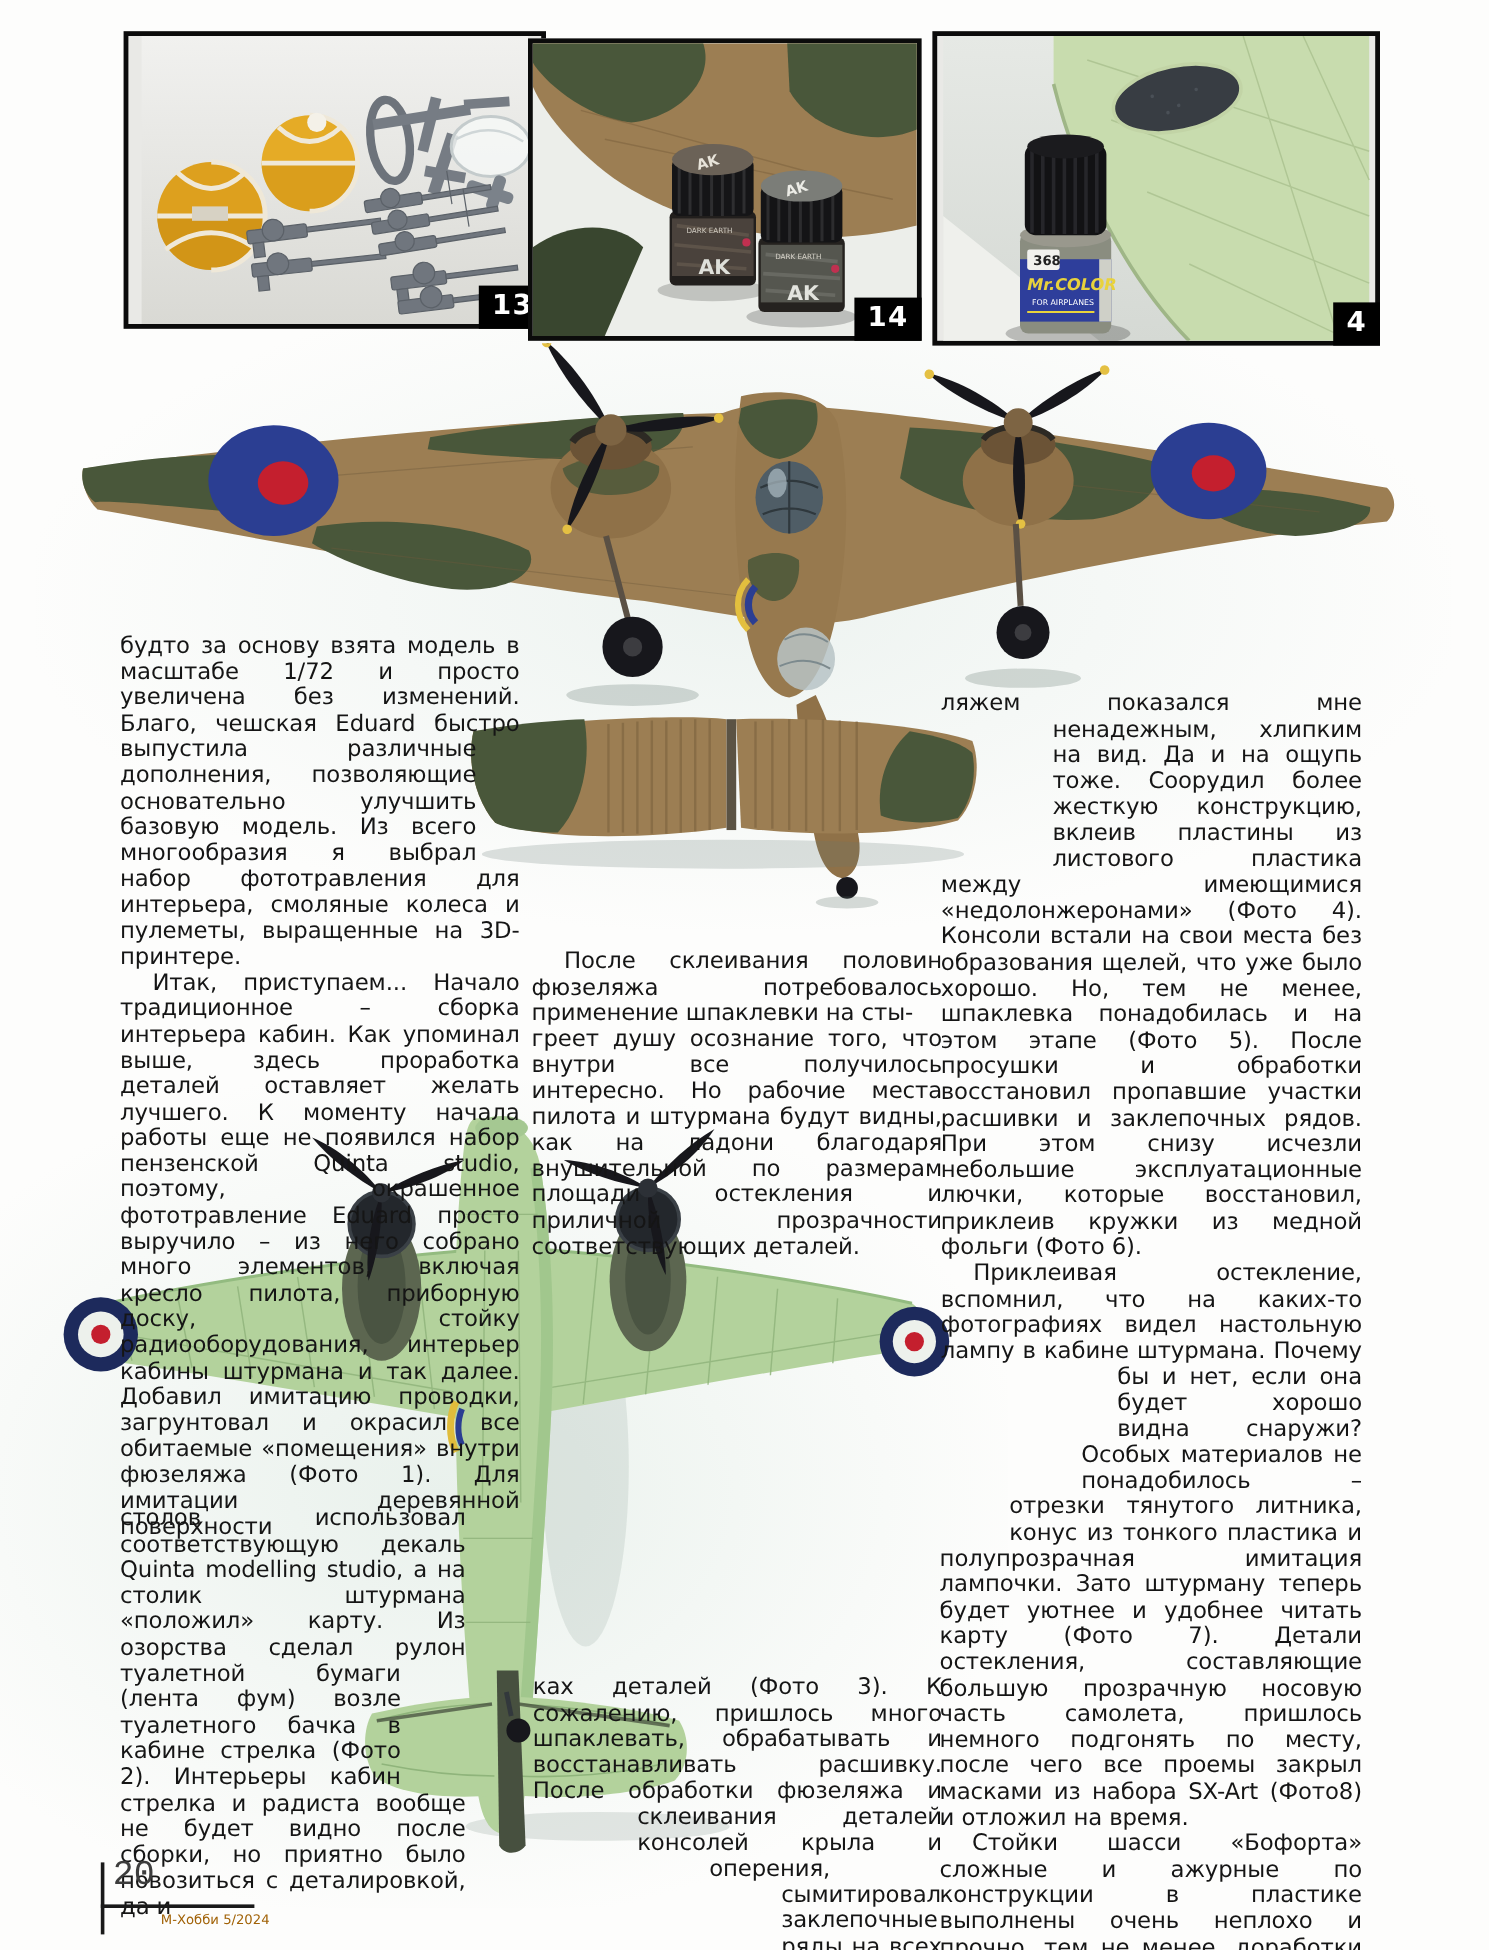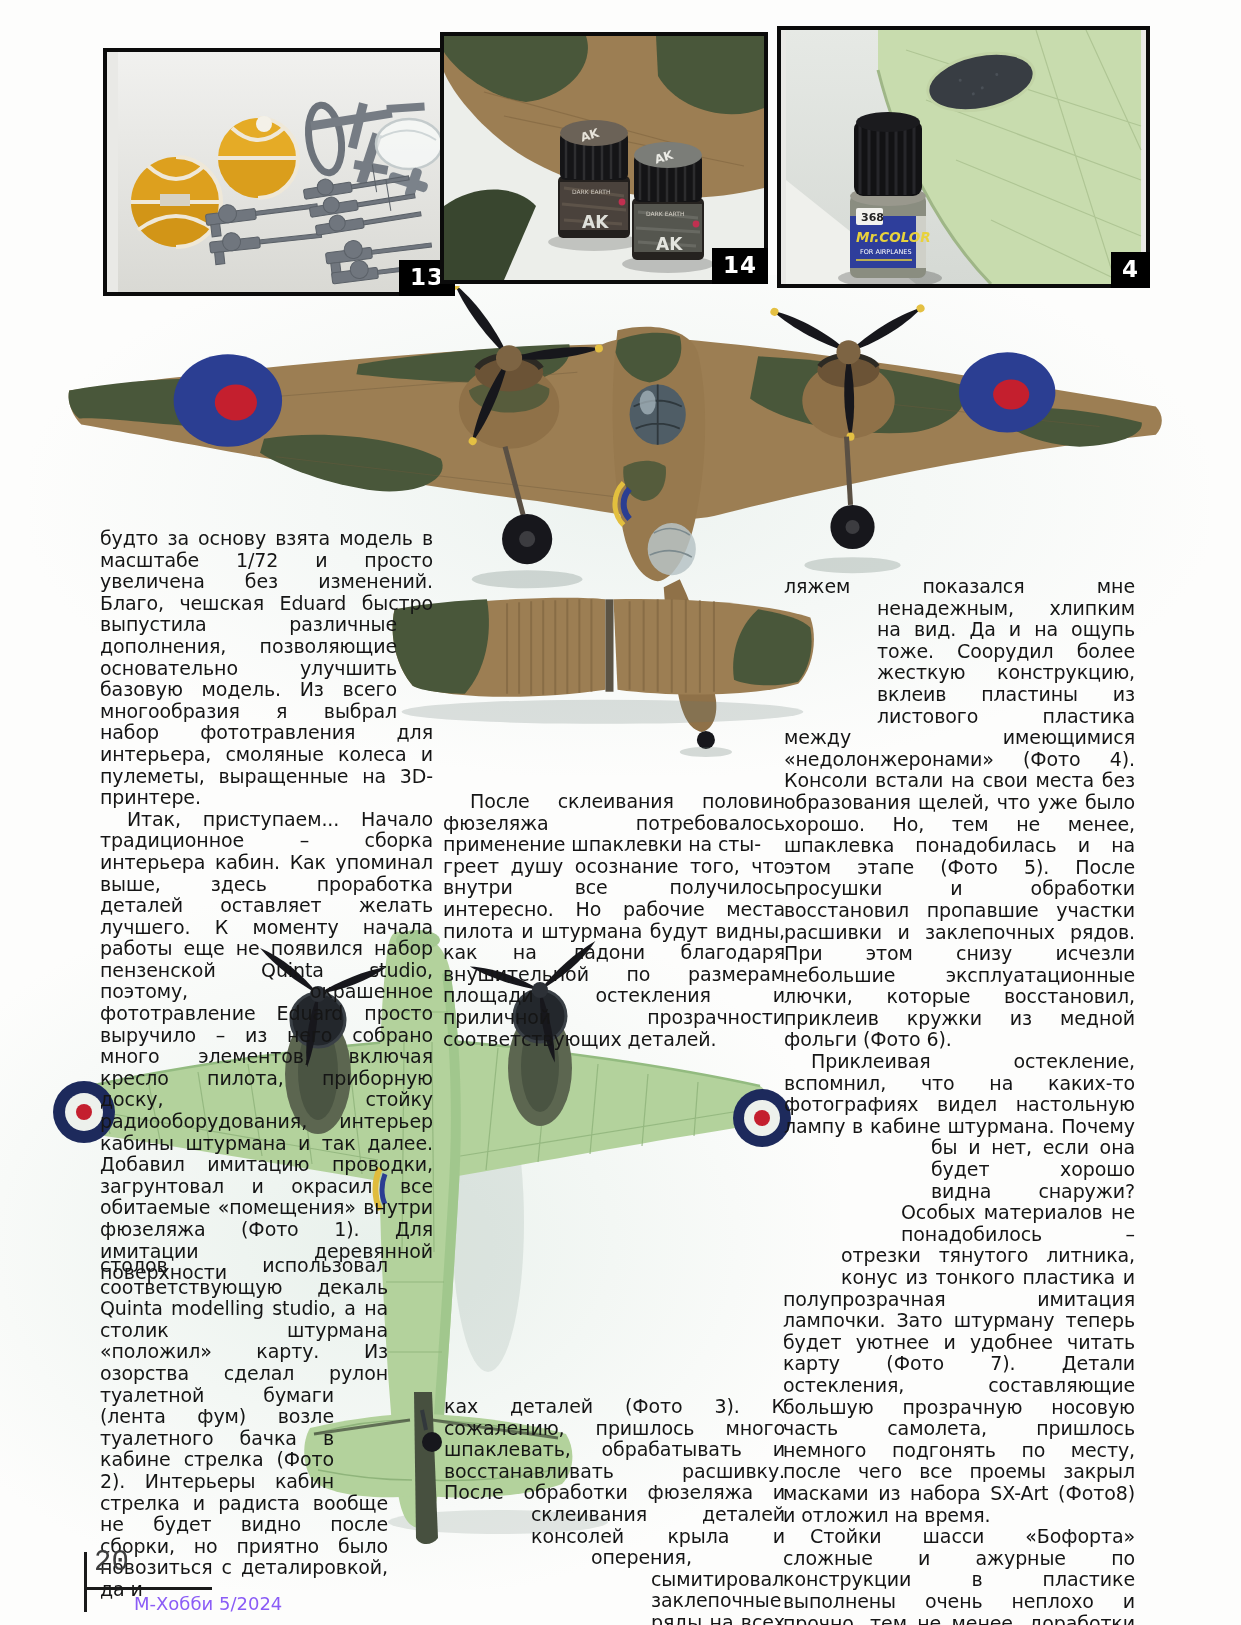--- a/index.html
+++ b/index.html
@@ -27,35 +27,35 @@
   .sp{pointer-events:none;}
   .watermark{position:absolute;z-index:4;left:26px;top:1428px;width:1200px;
     font-size:156px;font-weight:400;letter-spacing:6px;white-space:nowrap;
     color:rgba(146,153,160,0.34);
     text-shadow:2px 2px 1px rgba(255,255,255,0.9), -1px -2px 2px rgba(95,105,115,0.30);
     pointer-events:none;}
   .footer{position:absolute;z-index:6;left:84px;top:1546px;width:260px;height:70px;}
   .footer .vline{position:absolute;left:0;top:6px;width:3px;height:60px;background:#1a1a1a;}
   .footer .pnum{position:absolute;left:10px;top:0;font-size:29px;color:#3d3d3d;font-family:Liberation Mono, monospace;}
   .footer .hline{position:absolute;left:0;top:41px;width:128px;height:3px;background:#1a1a1a;}
-  .footer .issue{position:absolute;left:50px;top:47px;font-size:18px;color:#8b5cf6;}
+  .footer .issue{position:absolute;left:50px;top:47px;font-size:11px;color:#a16207;}
   
   .earth{fill:var(--camo_earth);} .green{fill:var(--camo_green);}
   .sky{fill:var(--underside_sky);} .rblue{fill:var(--roundel_blue);} .rred{fill:var(--roundel_red);}
   .black{fill:#17171c;}
 </style>
 </head>
 <body>
 
 <div class="page">
 
   <div class="tint tint-top"></div>
   <div class="tint tint-bottom"></div>
 
-  <div class="photo" style="left:103px;top:48px;width:352px;height:248px;">
+  <div class="photo" style="left:103px;top:26px;width:352px;height:248px;">
     <svg viewBox="0 0 322 240">
       <defs>
           <linearGradient id="g13" x1="0" y1="0" x2="0" y2="1">
         <stop offset="0" stop-color="#f1f1ef"></stop>
             <stop offset="1" stop-color="#d9d9d4"></stop>
           </linearGradient>
         </defs>
       <rect width="322" height="240" fill="url(#g13)"></rect>
 
       <g>

